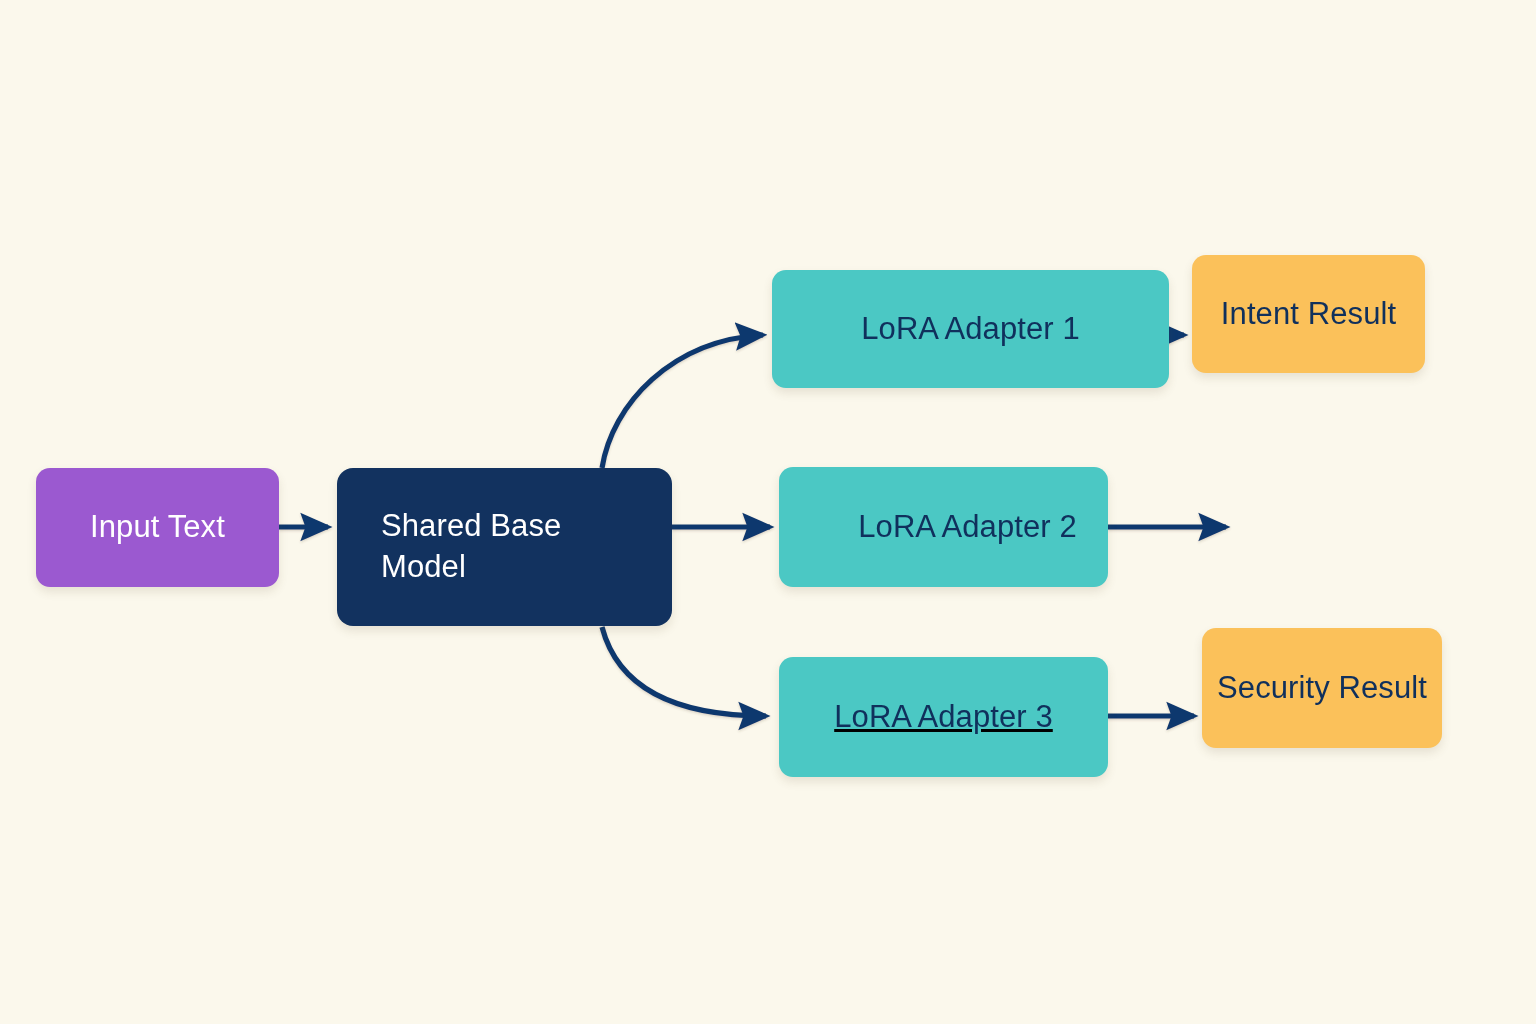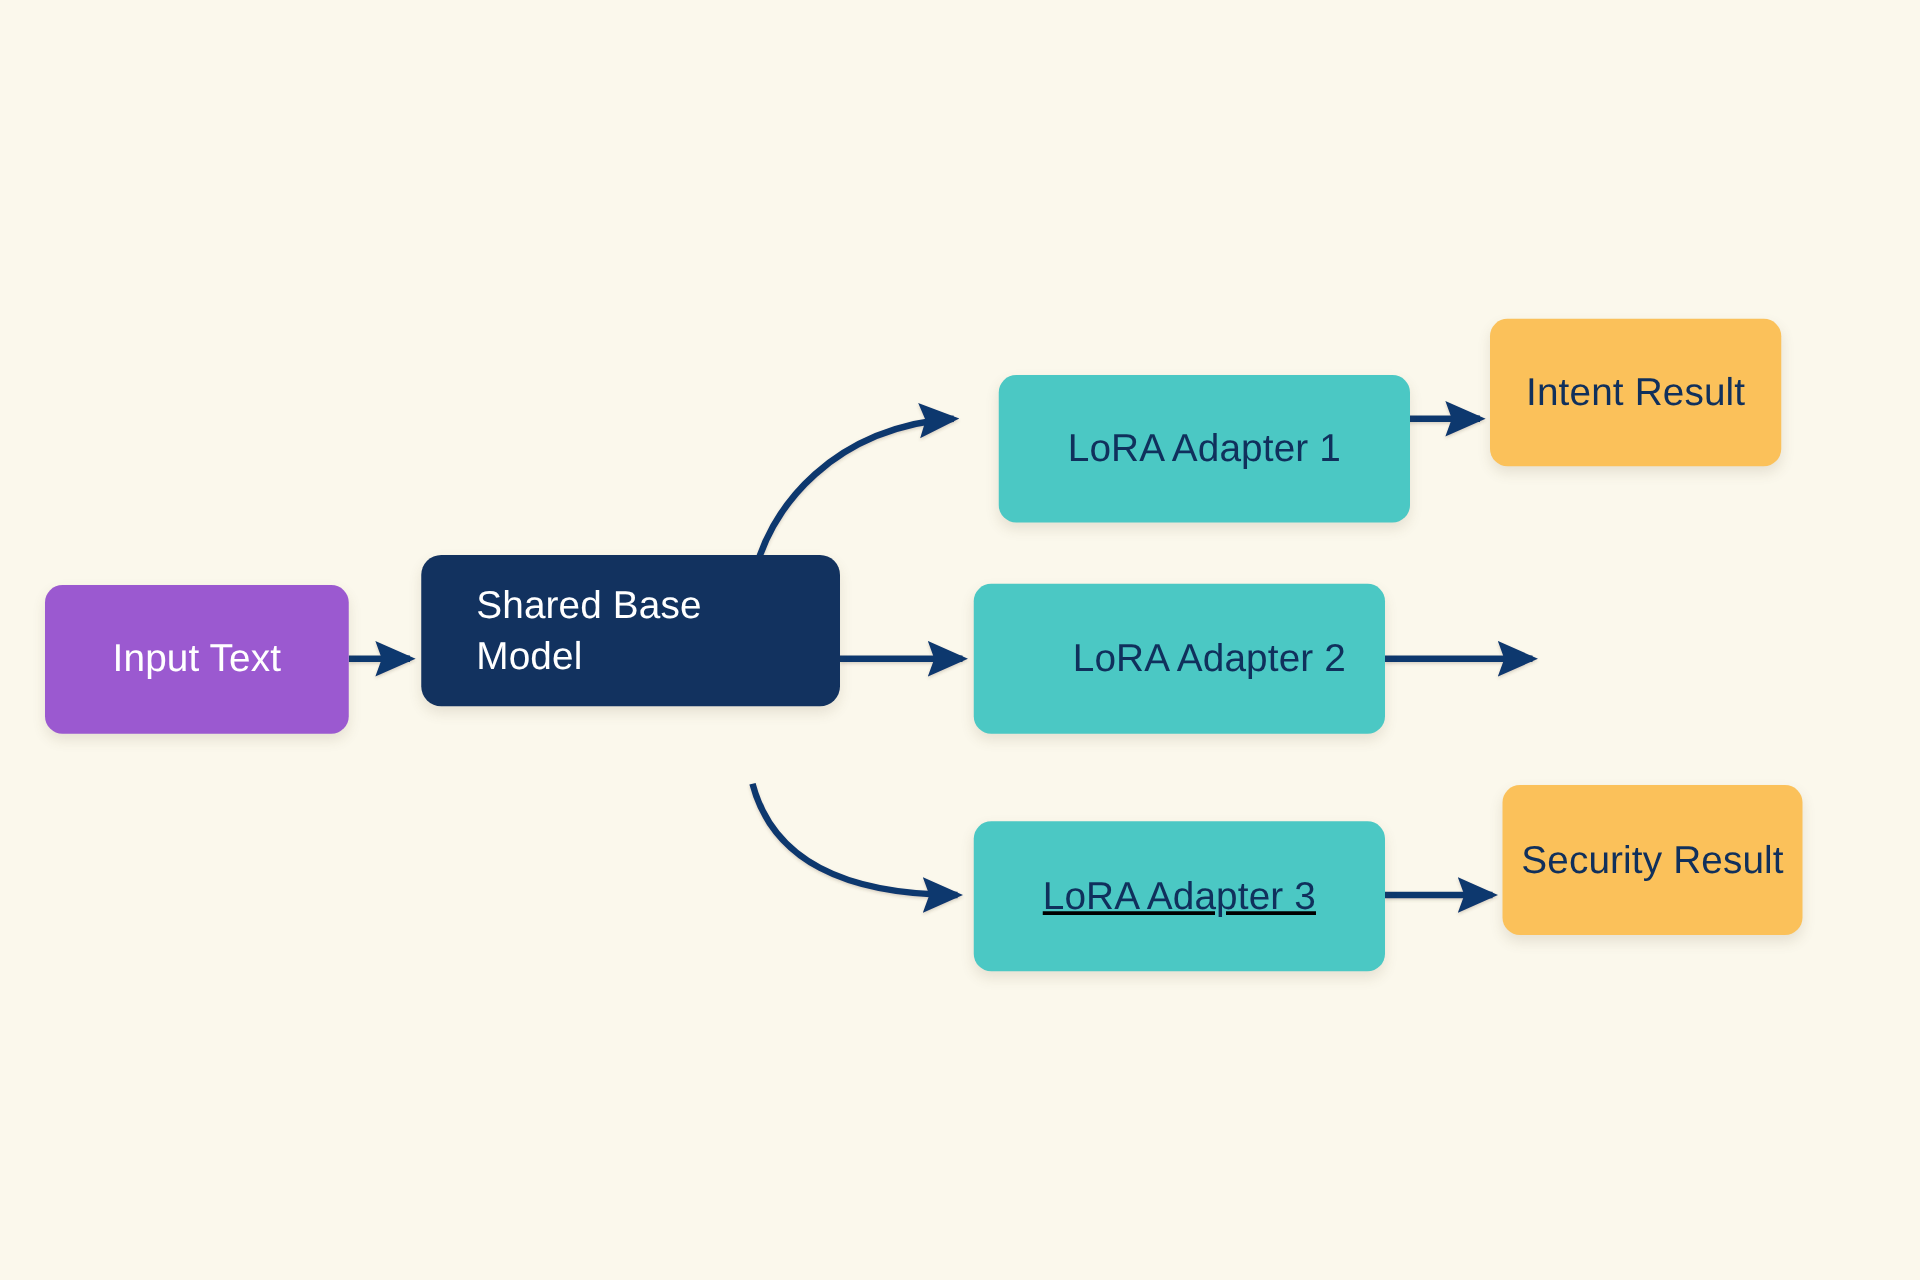--- a/index.html
+++ b/index.html
@@ -88,26 +88,26 @@
       <path d="M 1108 527 L 1226 527" marker-end="url(#arrow)"></path>
 
       <path d="M 1108 716 L 1194 716" marker-end="url(#arrow)"></path>
     </g>
   </svg>
 
   <div class="node n-input center" style="left:36px; top:468px; width:243px; height:119px;">
     <span class="label">Input Text</span>
   </div>
 
-  <div class="node n-base leftal" style="left:337px; top:444px; width:335px; height:121px;">
+  <div class="node n-base leftal" style="left:337px; top:468px; width:335px; height:158px;">
     <span class="label">Shared Base
 Model</span>
   </div>
 
-  <div class="node n-adapter center" style="left:799px; top:270px; width:329px; height:118px;margin-top:30px;">
+  <div class="node n-adapter center" style="left:772px; top:270px; width:397px; height:118px;">
     <span class="label">LoRA Adapter 1</span>
   </div>
 
   <div class="node n-adapter center" style="left:779px; top:467px; width:329px; height:120px;padding-left:48px;">
     <span class="label">LoRA Adapter 2</span>
   </div>
 
   <div class="node n-adapter center" style="left:779px; top:657px; width:329px; height:120px;text-decoration:underline;">
     <span class="label">LoRA Adapter 3</span>
   </div>

